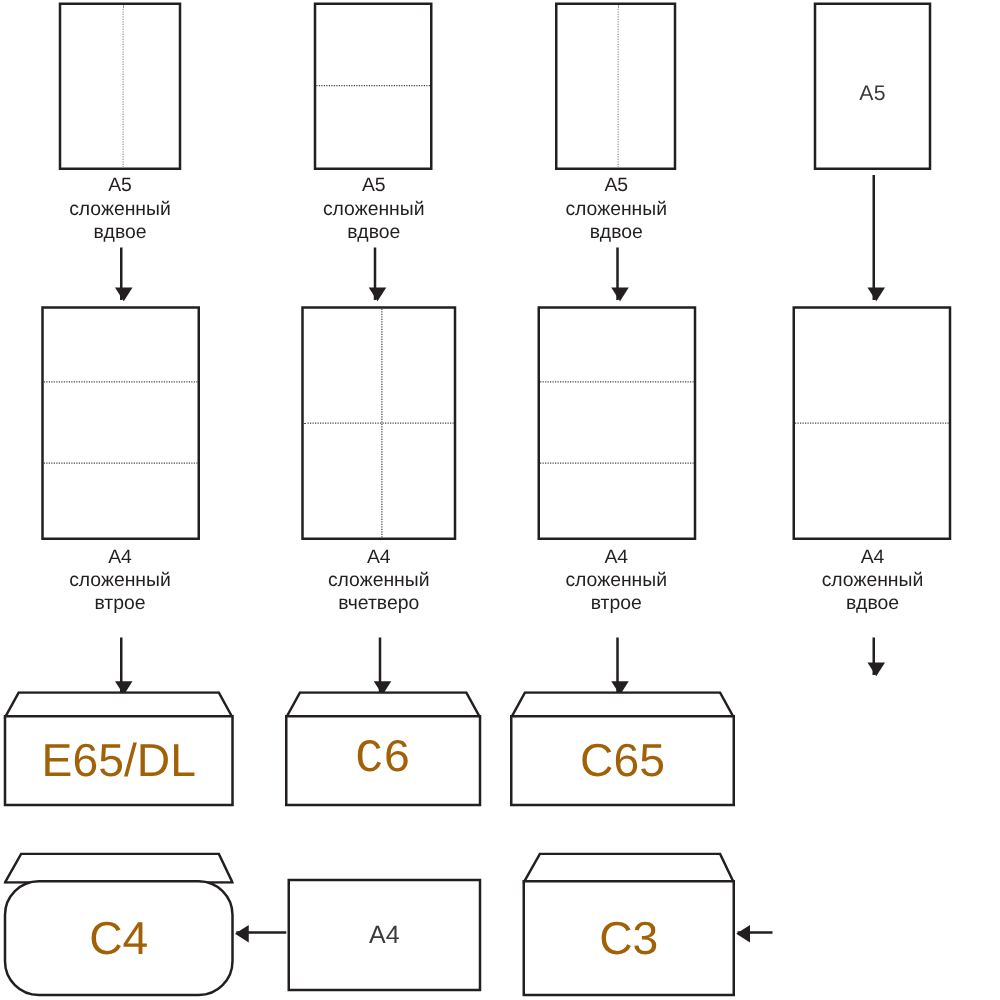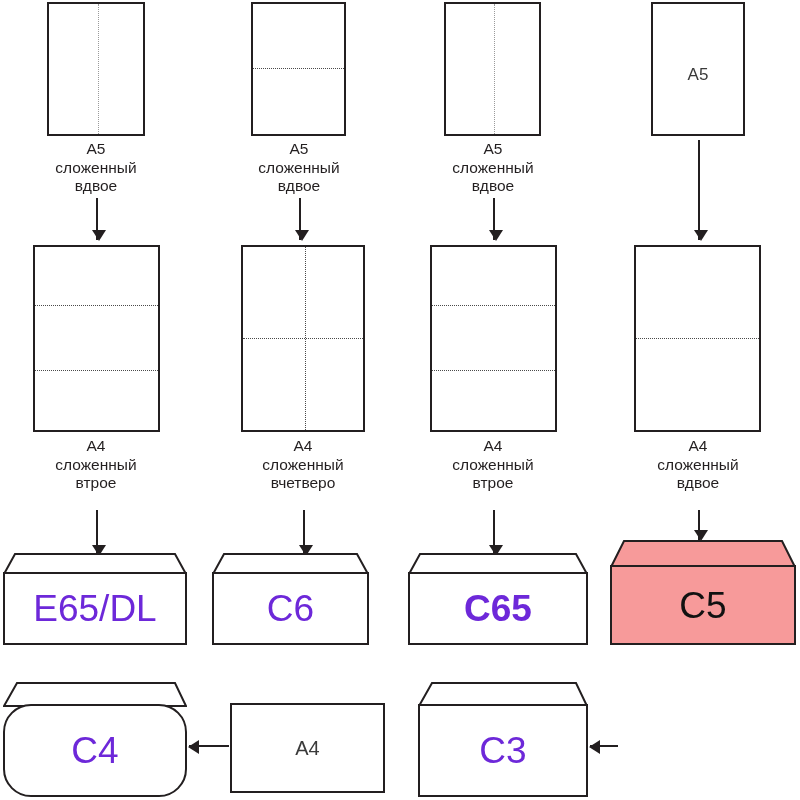--- a/index.html
+++ b/index.html
@@ -105,21 +105,21 @@
     background:#ffffff;
     border:2px solid #231f20;
     box-sizing:border-box;
     display:flex;
     align-items:center;
     justify-content:center;
   }
   .env-name{
     font-size:37px;
     line-height:1;
-    color:#6d28d9;
+    color:#a16207;
     letter-spacing:0px;
   }
   .envelope.highlight .env-body{ background:#F79A9A; }
   .envelope.highlight .env-name{ color:#111111; }
 
   
   .plainbox{
     position:absolute;
     background:#ffffff;
     border:2px solid #231f20;
@@ -213,46 +213,38 @@
 
   <div class="envelope" style="left:3px; top:553px; width:184px; height:92px;">
     <svg class="env-flap" viewBox="0 0 184 22" preserveAspectRatio="none" height="22">
       <polygon points="12,1 172,1 183,21 1,21" fill="#ffffff" stroke="#231f20" stroke-width="2"></polygon>
     </svg>
     <div class="env-body" style="top:19px; height:73px;">
       <span class="env-name">E65/DL</span>
     </div>
   </div>
 
-  <div class="envelope" style="left:212px; top:553px; width:157px; height:100px;">
+  <div class="envelope" style="left:228px; top:553px; width:157px; height:100px;font-family:Liberation Mono, monospace;">
     <svg class="env-flap" viewBox="0 0 157 22" preserveAspectRatio="none" height="22">
       <polygon points="12,1 145,1 156,21 1,21" fill="#ffffff" stroke="#231f20" stroke-width="2"></polygon>
     </svg>
     <div class="env-body" style="top:19px; height:73px;">
       <span class="env-name">C6</span>
     </div>
   </div>
 
-  <div class="envelope" style="left:408px; top:553px; width:180px; height:92px;font-weight:bold;">
+  <div class="envelope" style="left:408px; top:553px; width:180px; height:92px;">
     <svg class="env-flap" viewBox="0 0 180 22" preserveAspectRatio="none" height="22">
       <polygon points="12,1 168,1 179,21 1,21" fill="#ffffff" stroke="#231f20" stroke-width="2"></polygon>
     </svg>
     <div class="env-body" style="top:19px; height:73px;">
       <span class="env-name">C65</span>
     </div>
   </div>
 
-  <div class="envelope highlight" style="left:610px; top:540px; width:186px; height:105px;">
-    <svg class="env-flap" viewBox="0 0 186 28" preserveAspectRatio="none" height="28">
-      <polygon points="14,1 172,1 185,27 1,27" fill="#F79A9A" stroke="#231f20" stroke-width="2"></polygon>
-    </svg>
-    <div class="env-body" style="top:25px; height:80px;">
-      <span class="env-name">C5</span>
-    </div>
-  </div>
 
   <div class="envelope" style="left:3px; top:682px; width:184px; height:115px;">
     <svg class="env-flap" viewBox="0 0 184 25" preserveAspectRatio="none" height="25">
       <polygon points="14,1 172,1 183,24 1,24" fill="#ffffff" stroke="#231f20" stroke-width="2"></polygon>
     </svg>
     <div class="env-body" style="top:22px; height:93px;border-radius:28px;">
       <span class="env-name">C4</span>
     </div>
   </div>
 

